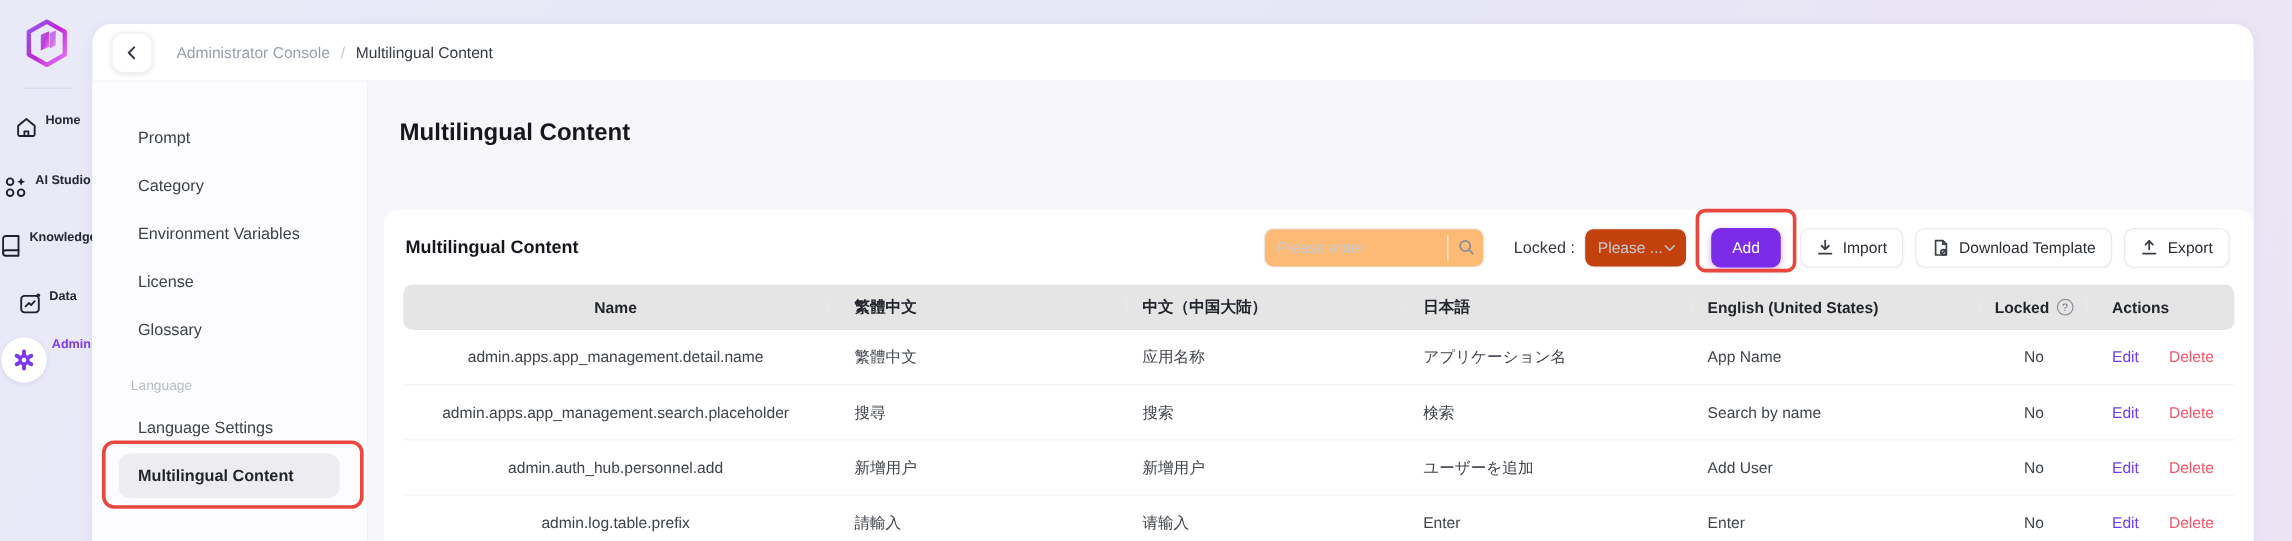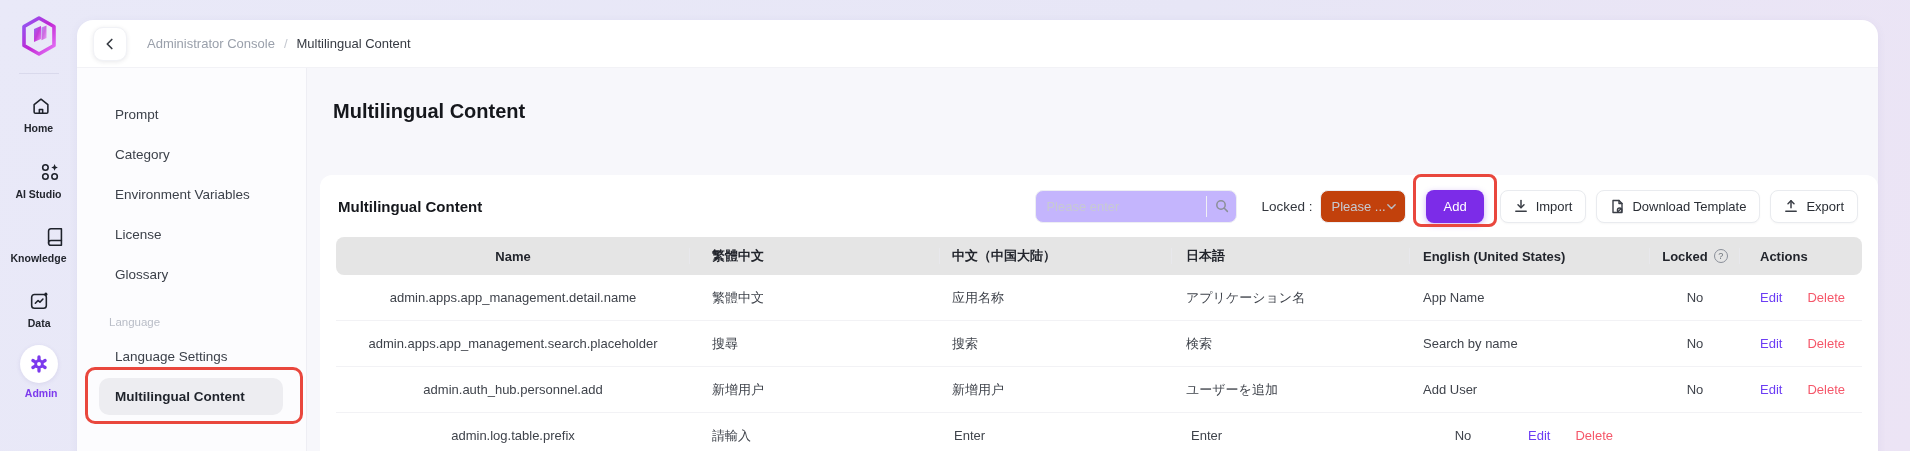--- a/index.html
+++ b/index.html
@@ -6,21 +6,21 @@
   html,body { width:1910px; height:451px; overflow:hidden; }
   body { font-family:"Liberation Sans", sans-serif; }
   .stage { position:relative; width:1910px; height:451px; overflow:hidden;
            background:linear-gradient(120deg,#e9e9f8 0%,#e7e6f6 55%,#ece4f5 100%); }
 
   
   .rail { position:absolute; left:0; top:0; width:77px; height:100%;
           display:flex; flex-direction:column; align-items:center; }
   .logo { margin-top:12px; width:48px; height:48px; display:flex; align-items:center; justify-content:center; }
   .rail-divider { width:40px; height:1px; background:#d9d9ec; margin-top:13px; }
-  .rail-item { display:flex; flex-direction:column; align-items:flex-end; gap:4px; cursor:pointer; }
+  .rail-item { display:flex; flex-direction:row; align-items:flex-start; gap:4px; cursor:pointer; }
   .rail-item .ri-icon { width:24px; height:24px; display:flex; align-items:center; justify-content:center; }
   .rail-item .ri-label { font-size:10.5px; font-weight:700; color:#23262e; }
   .ri-home { margin-top:20px; } .ri-studio { margin-top:26px; } .ri-knowledge { margin-top:24px; }
   .ri-data { margin-top:25px; } .ri-admin { margin-top:16px; }
   .ri-admin .icon-circle { width:38px; height:38px; border-radius:50%; background:#fff;
         display:flex; align-items:center; justify-content:center; box-shadow:0 1px 4px rgba(90,70,160,.12); }
   .ri-admin .ri-label { color:#7c3aed; }
 
   
   .panel { position:absolute; left:77px; top:20px; width:1801px; height:439px;
@@ -50,21 +50,21 @@
   .sidebar-annotation { left:8px; top:299px; width:218px; height:57px; }
 
   
   .content { flex:1; background:#f7f7fb; display:flex; flex-direction:column; position:relative; }
   .page-title { margin:32px 0 0 26px; font-size:20px; font-weight:700; color:#15171c; }
   .card { margin:52px 0 0 13px; background:#fff; border-radius:12px 12px 0 0; flex:1; position:relative; }
   .card-head { height:62px; display:flex; align-items:center; padding:0 18px; }
   .card-title { font-size:15px; font-weight:700; color:#15171c; }
 
   .toolbar { margin-left:auto; display:flex; align-items:center; }
-  .search-box { width:202px; height:33px; background:#c4b5fd; border:1px solid #edeef3; border-radius:8px;
+  .search-box { width:184px; height:33px; background:#fdba74; border:1px solid #edeef3; border-radius:8px;
                 display:flex; align-items:center; overflow:hidden; }
   .search-box input { flex:1; border:0; outline:0; padding:0 10px; font-size:13px; color:#3c414a;
                       font-family:"Liberation Sans",sans-serif; background:transparent; min-width:0; }
   .search-box input::placeholder { color:#c7cad2; }
   .search-icon-zone { width:30px; height:21px; border-left:1px solid #f0f0f4; display:flex;
                       align-items:center; justify-content:center; cursor:pointer; }
   .locked-label { margin-left:24px; font-size:13.5px; font-weight:500; color:#33373e; }
   .select-box { margin-left:8px; width:86px; height:33px; border:1px solid #edeef3; border-radius:8px;
                 background:#c2410c; display:flex; align-items:center; padding:0 8px 0 10px;
                 cursor:pointer; }
@@ -327,20 +327,21 @@
               <div class="cell col-locked">No</div>
               <div class="cell col-actions">
                 <span class="link-edit">Edit</span>
                 <span class="link-delete">Delete</span>
               </div>
             </div>
 
             <div class="trow">
               <div class="cell col-name">admin.log.table.prefix</div>
               <div class="cell col-tw">請輸入</div>
+              <div class="cell col-cn">请输入</div>
               <div class="cell col-ja">Enter</div>
               <div class="cell col-en">Enter</div>
               <div class="cell col-locked">No</div>
               <div class="cell col-actions">
                 <span class="link-edit">Edit</span>
                 <span class="link-delete">Delete</span>
               </div>
             </div>
           </div>
         </section>

